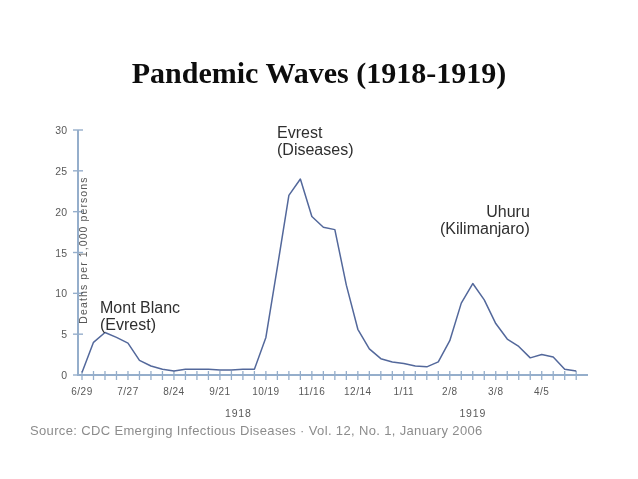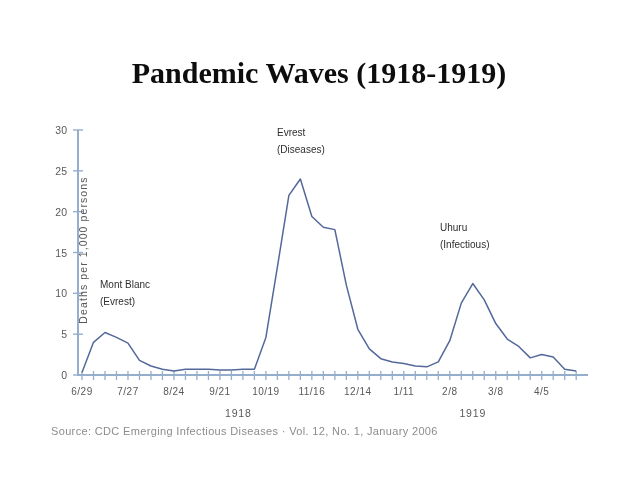--- a/index.html
+++ b/index.html
@@ -31,51 +31,50 @@
   }
   #chart-area {
     position: absolute;
     left: 0; top: 118px;
     width: 638px; height: 300px;
   }
   #chart-svg { display: block; }
   .annot {
     position: absolute;
     font-family: "Liberation Sans", sans-serif;
-    font-size: 10px;
+    font-size: 16px;
     color: #2f2f2f;
     line-height: 17px;
     white-space: nowrap;
   }
-  #annot-mont-blanc { left: 100px; top: 276px; }
+  #annot-mont-blanc { left: 100px; top: 299px; }
   #annot-everest   { left: 277px; top: 124px; }
-  #annot-uhuru     { left: 440px; top: 219px; }
+  #annot-uhuru     { left: 440px; top: 203px; text-align: right; }
 
   #ylabel {
     position: absolute;
     left: -13px;
     top: 240px;
     width: 200px;
     transform: rotate(-90deg);
     transform-origin: 100px 10px;
     text-align: center;
     font-size: 10.5px;
     letter-spacing: 1.1px;
     color: #575757;
     white-space: nowrap;
   }
   #source {
     position: absolute;
     left: 30px; top: 424px;
-    font-size: 11px;
+    font-size: 13px;
     line-height: 14px;
     color: #8c8c8c;
     letter-spacing: 0.35px;
     white-space: nowrap;
-    margin-left: 21px;
   }
   .yt { font-size: 10.5px; fill: #595959; font-family: "Liberation Sans", sans-serif; }
   .xt { font-size: 10px; fill: #595959; font-family: "Liberation Sans", sans-serif; letter-spacing: .5px;}
   .yr { font-size: 10.5px; fill: #595959; font-family: "Liberation Sans", sans-serif; letter-spacing: .8px;}
 </style>
 </head>
 <body>
 
 <div id="slide">
 
@@ -177,20 +176,20 @@
     <div>(Evrest)</div>
   </div>
 
   <div class="annot" id="annot-everest">
     <div>Evrest</div>
     <div>(Diseases)</div>
   </div>
 
   <div class="annot" id="annot-uhuru">
     <div>Uhuru</div>
-    <div>(Infectious)</div>
+    <div>(Kilimanjaro)</div>
   </div>
 
   <div id="source">
     <div>Source: CDC Emerging Infectious Diseases · Vol. 12, No. 1, January 2006</div>
   </div>
 
 </div>
 
 </body></html>

